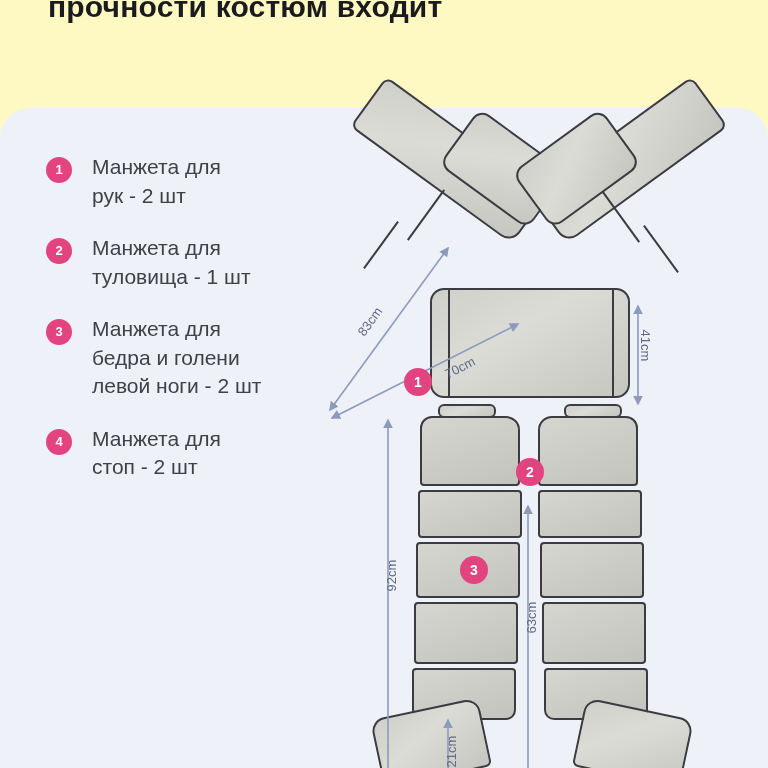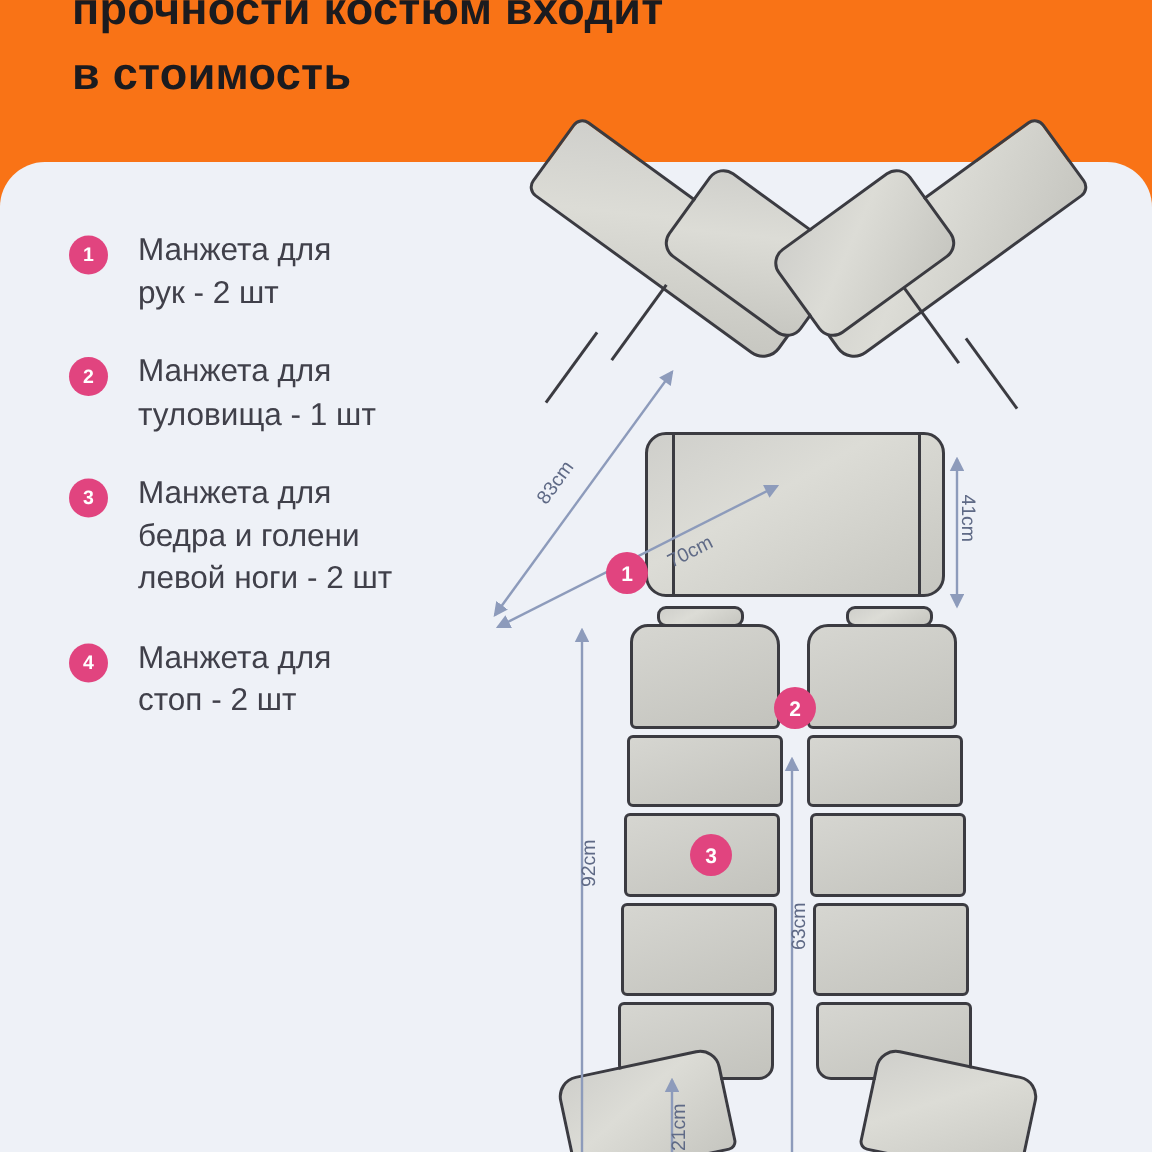--- a/index.html
+++ b/index.html
@@ -9,21 +9,21 @@
     height: 768px;
     background: #ffffff;
     font-family: "Liberation Sans", sans-serif;
     overflow: hidden;
   }
 
   #root {
     position: relative;
     width: 768px;
     height: 768px;
-    background: #f97316;
+    background: #fef9c3;
   }
 
   
   .heading {
     position: absolute;
     left: 48px;
     top: -14px;
     width: 660px;
     font-size: 30px;
     line-height: 1.42;
@@ -140,21 +140,20 @@
     pointer-events: none;
   }
 </style>
 </head>
 <body>
 
 <div id="root">
 
   <div class="heading">
     <span class="line">прочности костюм входит</span>
-    <span class="line">в стоимость</span>
   </div>
 
   <div class="panel">
 
     <div class="legend">
 
       <div class="legend-item">
         <span class="badge">1</span>
         <div class="legend-text" style="white-space:pre-line;">Манжета для
 рук - 2 шт</div>

